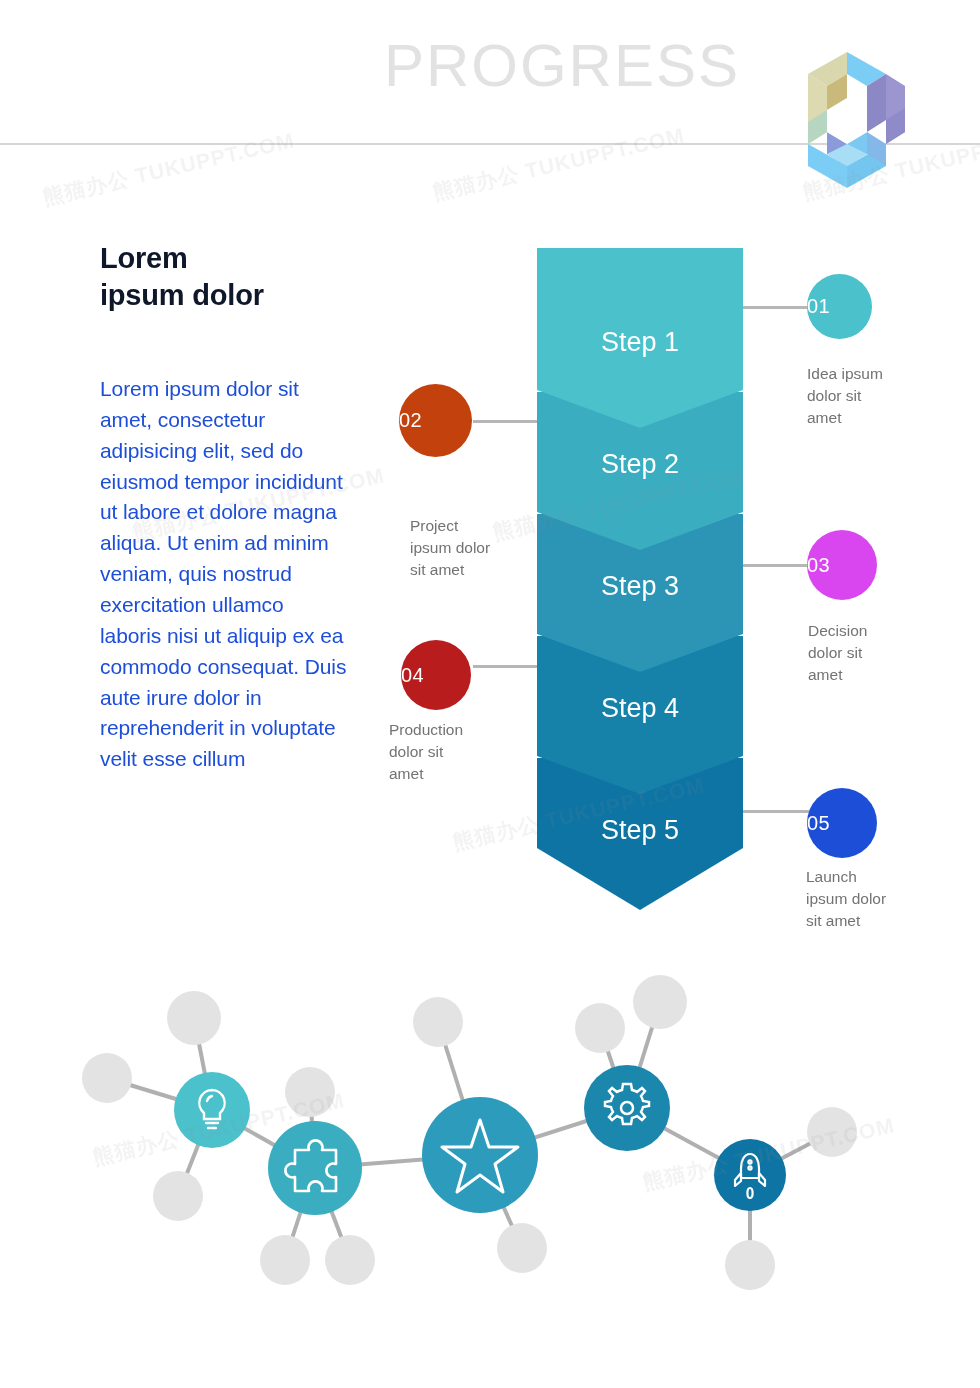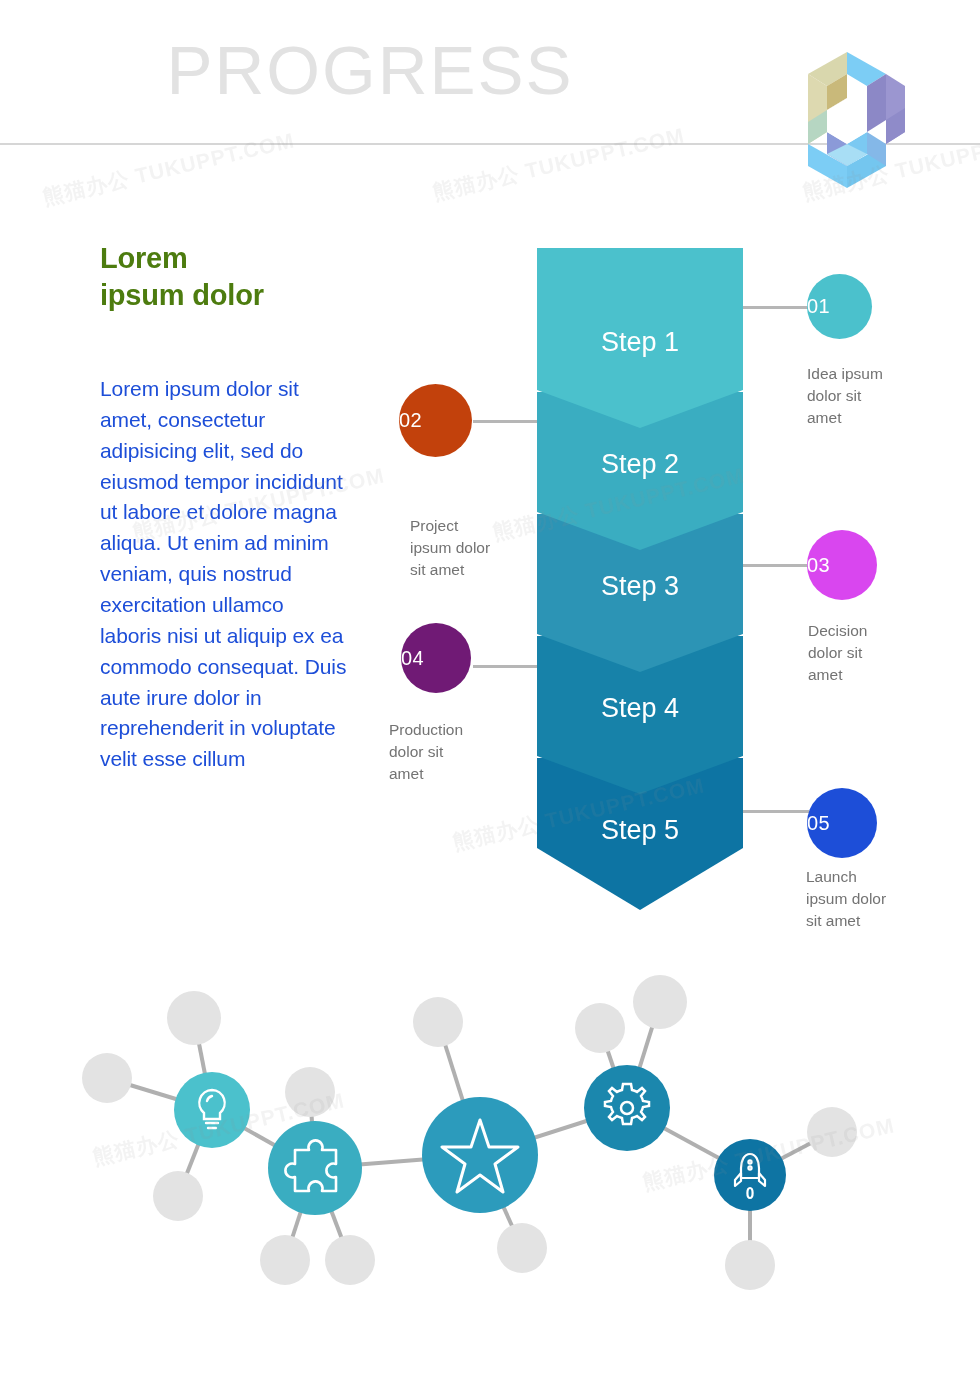--- a/index.html
+++ b/index.html
@@ -10,22 +10,22 @@
     font-family: "Liberation Sans", sans-serif;
     overflow: hidden;
   }
   .page { position: relative; width: 980px; height: 1388px; background: #fff; }
 
   
   .header-title {
     position: absolute;
     left: 0; top: 36px;
     width: 740px;
-    text-align: center;
-    font-size: 69px;
+    text-align: right;
+    font-size: 60px;
     font-weight: 400;
     letter-spacing: 2px;
     color: #e2e2e2;
     line-height: 1;
     white-space: nowrap;
   }
   .header-rule {
     position: absolute;
     left: 0; top: 143px;
     width: 980px; height: 2px;
@@ -38,21 +38,21 @@
   }
 
   
   .lead-heading {
     position: absolute;
     left: 100px; top: 240px;
     width: 260px;
     font-size: 29px;
     font-weight: bold;
     line-height: 1.28;
-    color: #4d7c0f;
+    color: #0f172a;
     letter-spacing: -0.2px;
   }
   .lead-body {
     position: absolute;
     left: 100px; top: 345px;
     width: 248px;
     font-size: 21px;
     line-height: 1.47;
     color: #1d4ed8;
     letter-spacing: -0.1px;
@@ -181,21 +181,21 @@
   <div class="num-circle" style="left:399px; top:384px; width:73px; height:73px; background:#c2410c;">
     <span>02</span>
   </div>
   <div class="cap" style="left:410px; top:473px;margin-top:42px;">Project<br>ipsum dolor<br>sit amet</div>
 
   <div class="num-circle" style="left:807px; top:530px; width:70px; height:70px; background:#d946ef;">
     <span>03</span>
   </div>
   <div class="cap" style="left:808px; top:620px;">Decision<br>dolor sit<br>amet</div>
 
-  <div class="num-circle" style="left:401px; top:623px; width:70px; height:70px; background:#701a75;">
+  <div class="num-circle" style="left:401px; top:640px; width:70px; height:70px; background:#b91c1c;">
     <span>04</span>
   </div>
   <div class="cap" style="left:389px; top:719px;">Production<br>dolor sit<br>amet</div>
 
   <div class="num-circle" style="left:807px; top:788px; width:70px; height:70px; background:#1d4ed8;">
     <span>05</span>
   </div>
   <div class="cap" style="left:806px; top:866px;">Launch<br>ipsum dolor<br>sit amet</div>
 
   <svg class="network" viewBox="0 0 880 370">

